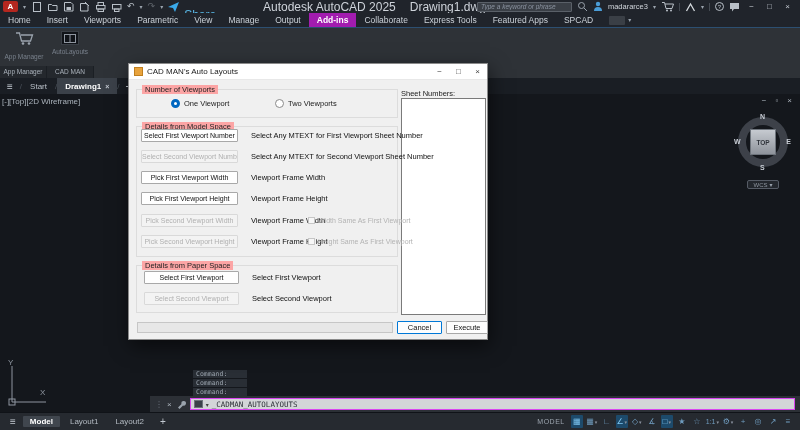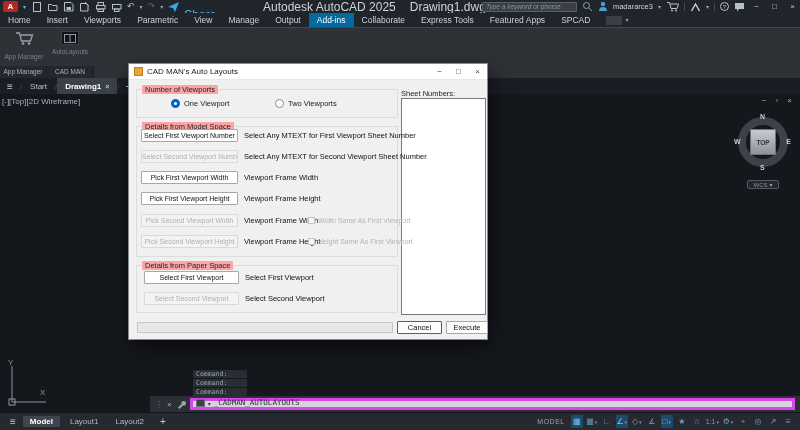--- a/index.html
+++ b/index.html
@@ -13,39 +13,39 @@
   .qat { display:flex; align-items:center; gap:5px; padding-left:3px; }
   .applogo { width:15px; height:11px; background:#b5271f; border-radius:2px; color:#fff;
              font-weight:bold; font-size:8px; display:flex; align-items:center; justify-content:center; }
   .caret { color:#9aa3ad; font-size:6px; line-height:1; }
   .glyph { color:#b9c0c8; font-size:9px; line-height:1; }
   .dim { opacity:.4; }
   .share-label { color:#58b6e4; font-size:12px;margin-top:16px; }
   .titles { position:absolute; left:263px; top:0; height:13px; display:flex; align-items:center;
             gap:14px; color:#ced3da; font-size:12px; white-space:nowrap; }
   .tb-right { position:absolute; right:0; top:0; height:13px; display:flex; align-items:center;
-              gap:5px; padding-right:1px; }
+              gap:5px; padding-right:6px; }
   .search { width:95px; height:10px; background:#3a3f46; border:1px solid #5a6068; border-radius:1px;
             display:flex; align-items:center; }
   .search input { width:100%; height:100%; background:transparent; border:none; outline:none;
                   color:#cfd4da; font-size:6.5px; font-style:italic; padding:0 3px;
                   font-family:"Liberation Sans", sans-serif; }
   .search input::placeholder { color:#8b93a0; }
   .username { color:#cfd4da; font-size:7.5px; }
   .sep { width:1px; height:8px; background:#454b53; }
   .helpcirc { width:9px; height:9px; border:1px solid #b9c0c8; border-radius:50%; color:#b9c0c8;
               font-size:6px; display:flex; align-items:center; justify-content:center; }
   .winbtn { color:#c3c9d1; font-size:8px; width:13px; text-align:center; }
 
   
   .menubar { position:absolute; left:0; top:13px; width:800px; height:15px; background:#20242b;
              display:flex; align-items:center; font-size:8.5px; color:#ccd2d9;
              border-bottom:1px solid #2c4f71; }
   .mtab { padding:0 8px; height:14px; display:flex; align-items:center; white-space:nowrap; }
-  .mtab.active { background:#0369a1; color:#fff; }
+  .mtab.active { background:#a21caf; color:#fff;font-weight:bold; }
   .ribbon-toggle { width:16px; height:9px; background:#3a3f46; border-radius:1px; margin-left:8px;
                    display:flex; align-items:center; justify-content:center; gap:2px; }
 
   
   .ribbon { position:absolute; left:0; top:28px; width:800px; height:50px; background:#2e3237; }
   .rbtn { position:absolute; top:3px; width:44px; height:34px; display:flex; flex-direction:column;
           align-items:center; gap:3px; }
   .rlabel { font-size:6.5px; color:#79818c; white-space:nowrap; }
   .alicon { width:18px; height:14px; background:#101318; border:1px solid #3a3f46;
             display:flex; align-items:center; justify-content:center; }
@@ -83,22 +83,22 @@
   .ucs { position:absolute; left:2px; top:266px; width:52px; height:52px; }
   .ucsx { position:absolute; left:38px; top:28px; color:#8e959f; font-size:8px; }
   .ucsy { position:absolute; left:6px; top:-2px; color:#8e959f; font-size:8px; }
   .cmdhist { position:absolute; left:193px; width:54px; height:8px; background:rgba(96,106,118,.28);
              color:#9aa3ad; font-family:"DejaVu Sans Mono", monospace; font-size:6.5px;
              line-height:8px; padding-left:3px; }
   .cmdbar { position:absolute; left:150px; top:302px; width:650px; height:16px; background:#2c3036;
             display:flex; align-items:center; gap:4px; padding:0 5px; }
   .grip { color:#6f7781; font-size:8px; }
   .cmdx { color:#aab2bb; font-size:8px; }
-  .cmdinput { flex:1; height:12px; background:#d3d5d8; border:3px solid #d946ef; display:flex;
-              align-items:flex-end; gap:3px; padding:0 3px; }
+  .cmdinput { flex:1; height:12px; background:#d3d5d8; border:1px solid #d946ef; display:flex;
+              align-items:center; gap:3px; padding:0 3px; }
   .cmdwin { width:9px; height:8px; background:#3b4149; border:1px solid #6e747c; }
   .cmdcaret { color:#444; font-size:6px; }
   .cmdtext { font-family:"DejaVu Sans Mono", monospace; font-size:7.5px; color:#2b2f36; }
 
   
   .statusbar { position:absolute; left:0; top:412px; width:800px; height:18px; background:#262a30;
                display:flex; align-items:center; border-top:1px solid #101318; }
   .ltabs { display:flex; align-items:center; gap:3px; padding-left:6px; font-size:8px; color:#b3bac2; }
   .lham { font-size:10px; padding:0 4px; color:#c3c9d1; }
   .ltab { padding:1px 7px; }
@@ -131,21 +131,21 @@
   .sheetlabel { position:absolute; left:272px; top:25px; font-size:7.5px; color:#222; }
   .sheetlist { position:absolute; left:272px; top:34px; width:85px; height:217px; background:#fff;
                border:1px solid #7a7a7a; }
   .drow { position:absolute; left:12px; height:13px; display:flex; align-items:center; }
   .drow.paper { left:15px; }
   .dbtn { width:97px; height:13px; background:#fefefe; border:1px solid #a8a8a8; font-size:7px;
           color:#111; border-radius:1px; font-family:"Liberation Sans", sans-serif;
           overflow:hidden; white-space:nowrap; }
   .dbtn.disabled { background:#f3f3f3; border-color:#d9d9d9; color:#b0b0b0; }
   .dbtn.wide { width:95px; }
-  .ddesc { margin-left:6px; font-size:7.5px; color:#111; white-space:nowrap; }
+  .ddesc { margin-left:13px; font-size:7.5px; color:#111; white-space:nowrap; }
   .dcheck { position:absolute; left:167px; display:flex; align-items:center; gap:3px;
             color:#b3b3b3; font-size:7px; white-space:nowrap; }
   .cbox { width:7px; height:7px; border:1px solid #c6c6c6; background:#f7f7f7; }
   .progress { position:absolute; left:8px; top:258px; width:256px; height:11px; background:#e7e7e7;
               border:1px solid #c6c6c6; }
   .dlgbtn { position:absolute; top:257px; height:13px; font-size:7.5px; background:#fdfdfd;
             border:1px solid #a8a8a8; border-radius:1px; font-family:"Liberation Sans", sans-serif; color:#111; }
   .dlgbtn.cancel { left:268px; width:45px; border:1px solid #0078d7; }
   .dlgbtn.execute { left:317px; width:42px; }
 

